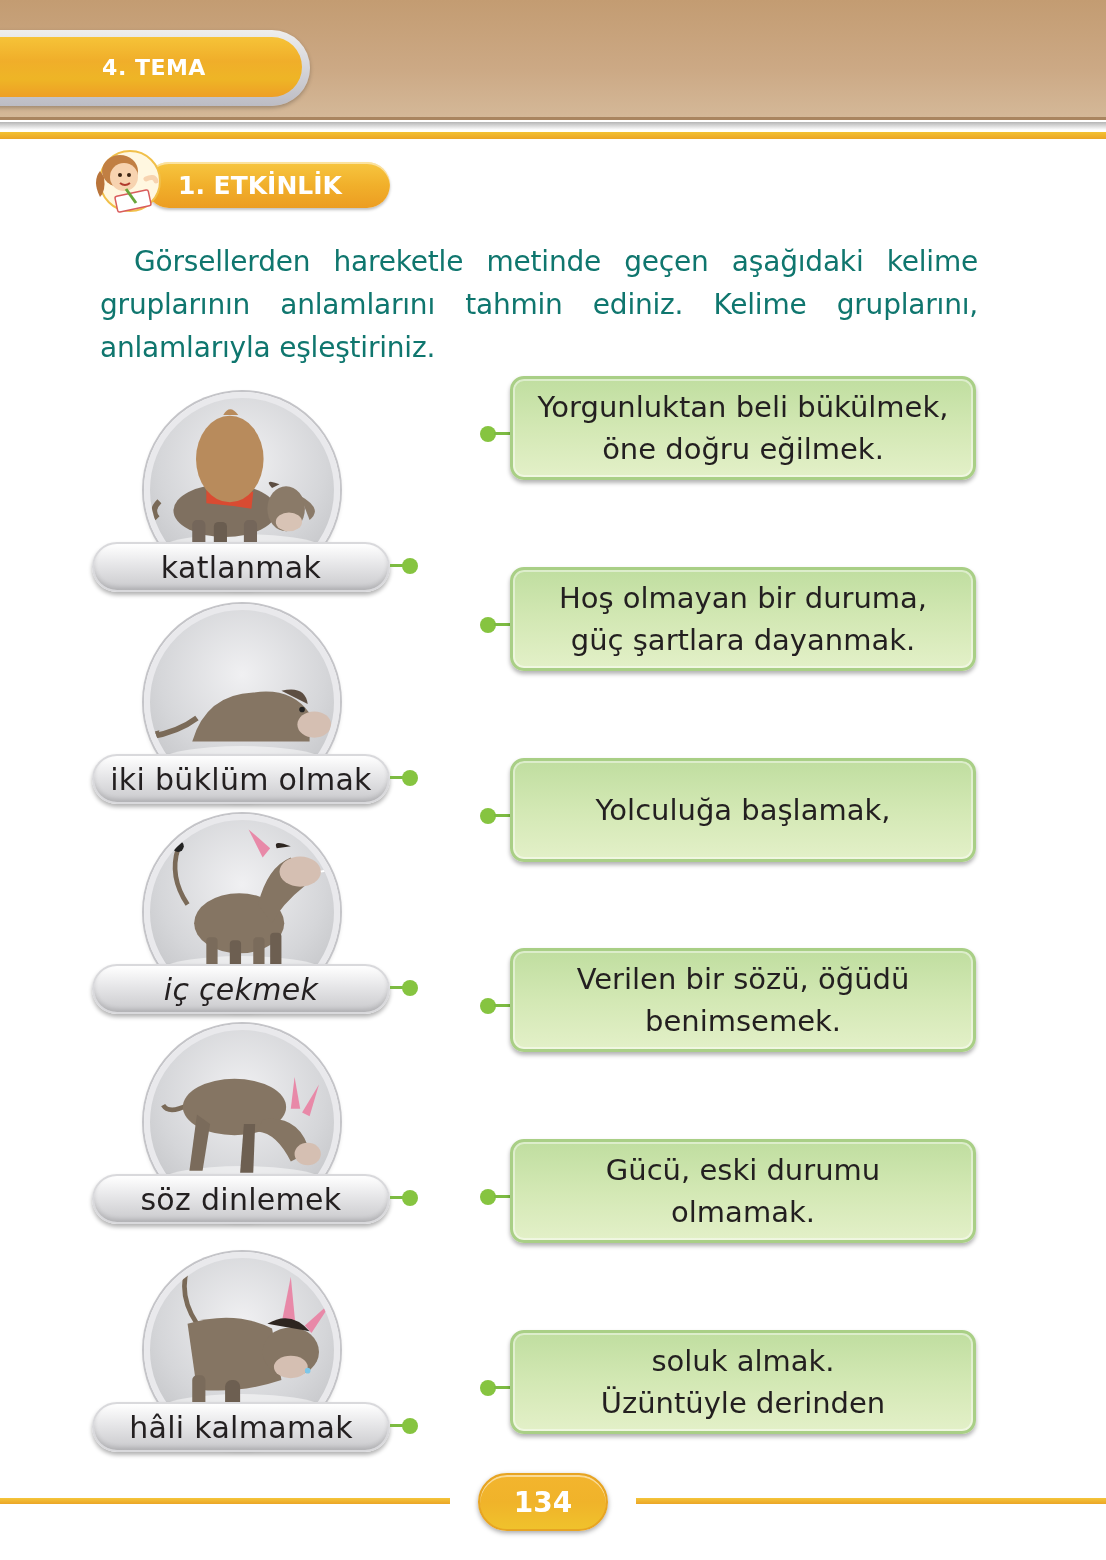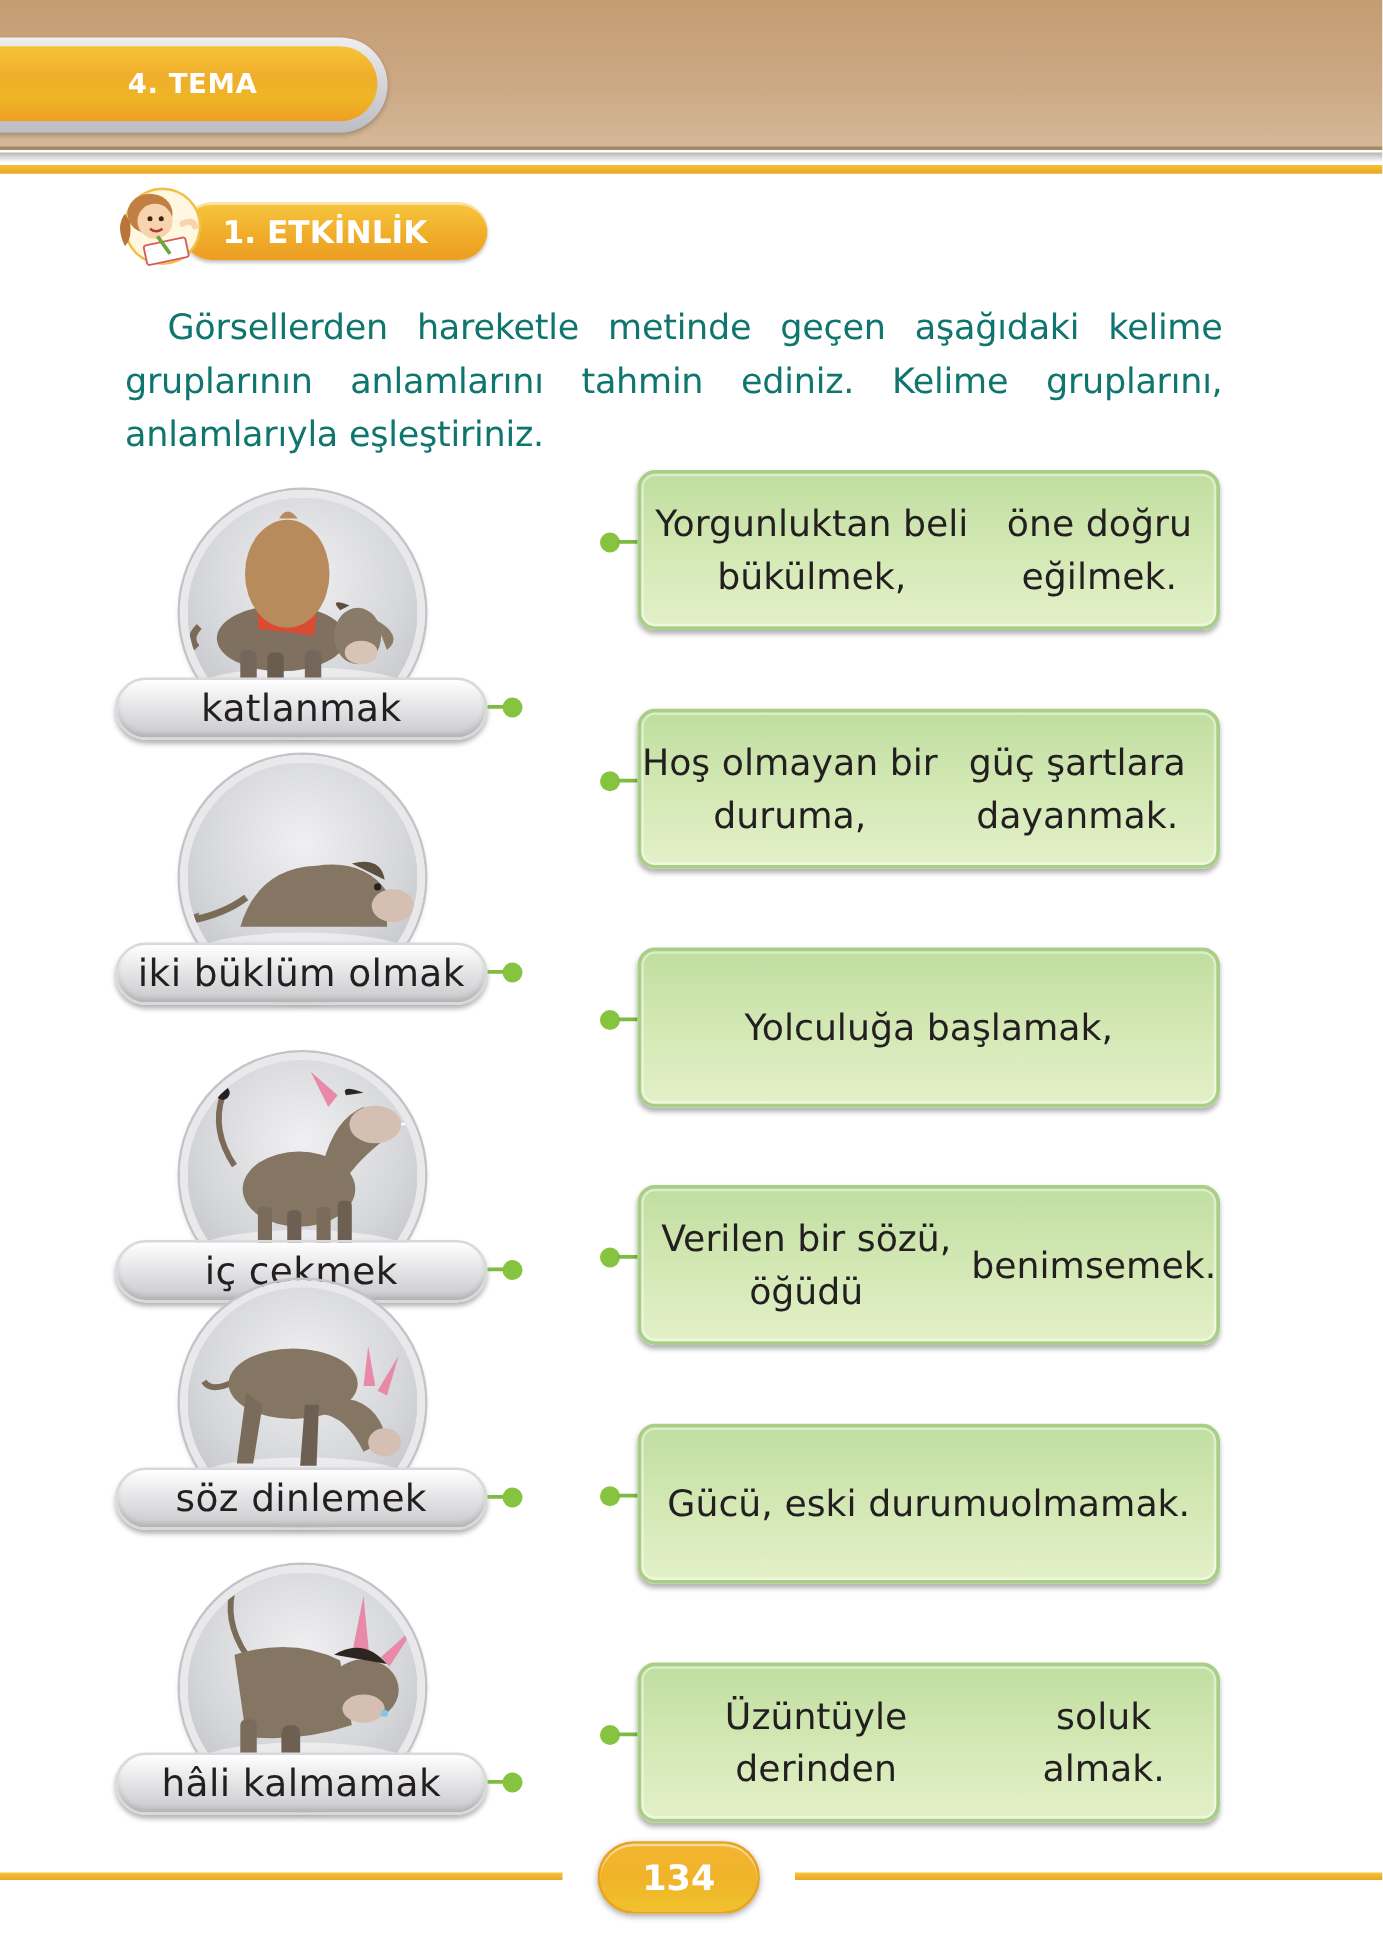--- a/index.html
+++ b/index.html
@@ -71,25 +71,25 @@
     font-family: "DejaVu Sans", sans-serif; font-size: 30px; color: #231f20; letter-spacing: 0.3px;
   }
   .term-connector { position: absolute; left: 298px; top: 182px; width: 14px; height: 3px; background: #7dbb42; }
   .term-dot { position: absolute; left: 310px; top: 176px; width: 16px; height: 16px; border-radius: 50%; background: #86c440; }
 
   
   .defn { position: absolute; left: 478px; width: 500px; height: 110px; }
   .defn-dot { position: absolute; left: 2px; top: 50px; width: 16px; height: 16px; border-radius: 50%; background: #86c440; }
   .defn-connector { position: absolute; left: 16px; top: 56px; width: 16px; height: 3px; background: #7dbb42; }
   .defn-box {
-    position: absolute; left: 32px; top: 0; width: 466px; height: 128px; border-radius: 14px;
+    position: absolute; left: 32px; top: 0; width: 466px; height: 104px; border-radius: 14px;
     background: linear-gradient(#c0dea0 0%, #d3e8b4 50%, #e3f0c8 100%);
     border: 3px solid #a9cf86;
     box-shadow: 0 3px 4px rgba(0,0,0,0.3), inset 0 0 0 2px rgba(255,255,255,0.45);
-    display: flex; flex-direction: row; align-items: center; justify-content: center;
+    display: flex; flex-direction: column; align-items: center; justify-content: center;
     font-family: "DejaVu Sans", sans-serif; font-size: 29px; line-height: 42px; color: #231f20; text-align: center;
   }
 
   
   .footer-line { position: absolute; top: 1498px; height: 6px; background: linear-gradient(#f4c53a, #eba526); }
   .page-pill {
     position: absolute; left: 478px; top: 1473px; width: 130px; height: 58px; border-radius: 29px;
     background: linear-gradient(#f3b52e 0%, #f0b32a 50%, #f0c22c 100%);
     border: 2px solid #e7a423;
     box-shadow: 0 2px 5px rgba(0,0,0,0.35), inset 0 2px 0 rgba(255,255,255,0.5);
@@ -163,21 +163,21 @@
       <ellipse cx="175" cy="122" rx="18" ry="14" fill="#d5bfb2"></ellipse>
       <path d="M140 86 Q165 80 168 100 Z" fill="#5d4e42"></path>
       <circle cx="162" cy="106" r="3" fill="#222"></circle>
     </svg>
   </div>
   <div class="term-label">iki büklüm olmak</div>
   <div class="term-connector"></div>
   <div class="term-dot"></div>
 </div>
 
-<div class="term" style="top:832px;">
+<div class="term" style="top:804px;font-style:italic;">
   <div class="term-circle" style="top:10px;">
     <div class="floor"></div>
     <svg viewBox="0 0 196 196">
       <path d="M40 90 Q20 60 30 30" stroke="#7a6a58" stroke-width="5" fill="none"></path>
       <circle cx="30" cy="28" r="6" fill="#222"></circle>
       <ellipse cx="95" cy="110" rx="48" ry="32" fill="#857563"></ellipse>
       <rect x="60" y="125" width="12" height="50" rx="4" fill="#7a6b5b"></rect>
       <rect x="85" y="128" width="12" height="48" rx="4" fill="#6d5f51"></rect>
       <rect x="110" y="125" width="12" height="50" rx="4" fill="#7a6b5b"></rect>
       <rect x="128" y="120" width="12" height="52" rx="4" fill="#6d5f51"></rect>
@@ -275,22 +275,22 @@
   <div class="defn-box">
     <span>Gücü, eski durumu</span>
     <span>olmamak.</span>
   </div>
 </div>
 
 <div class="defn" style="top:1330px;">
   <div class="defn-dot"></div>
   <div class="defn-connector"></div>
   <div class="defn-box">
+    <span>soluk almak.</span>
     <span>Üzüntüyle derinden</span>
-    <span>soluk almak.</span>
   </div>
 </div>
 
 <div class="footer-line" style="left:0; width:450px;"></div>
 <div class="footer-line" style="left:636px; width:470px;"></div>
 <div class="page-pill">
   <span class="page-number">134</span>
 </div>
 
 </body></html>

